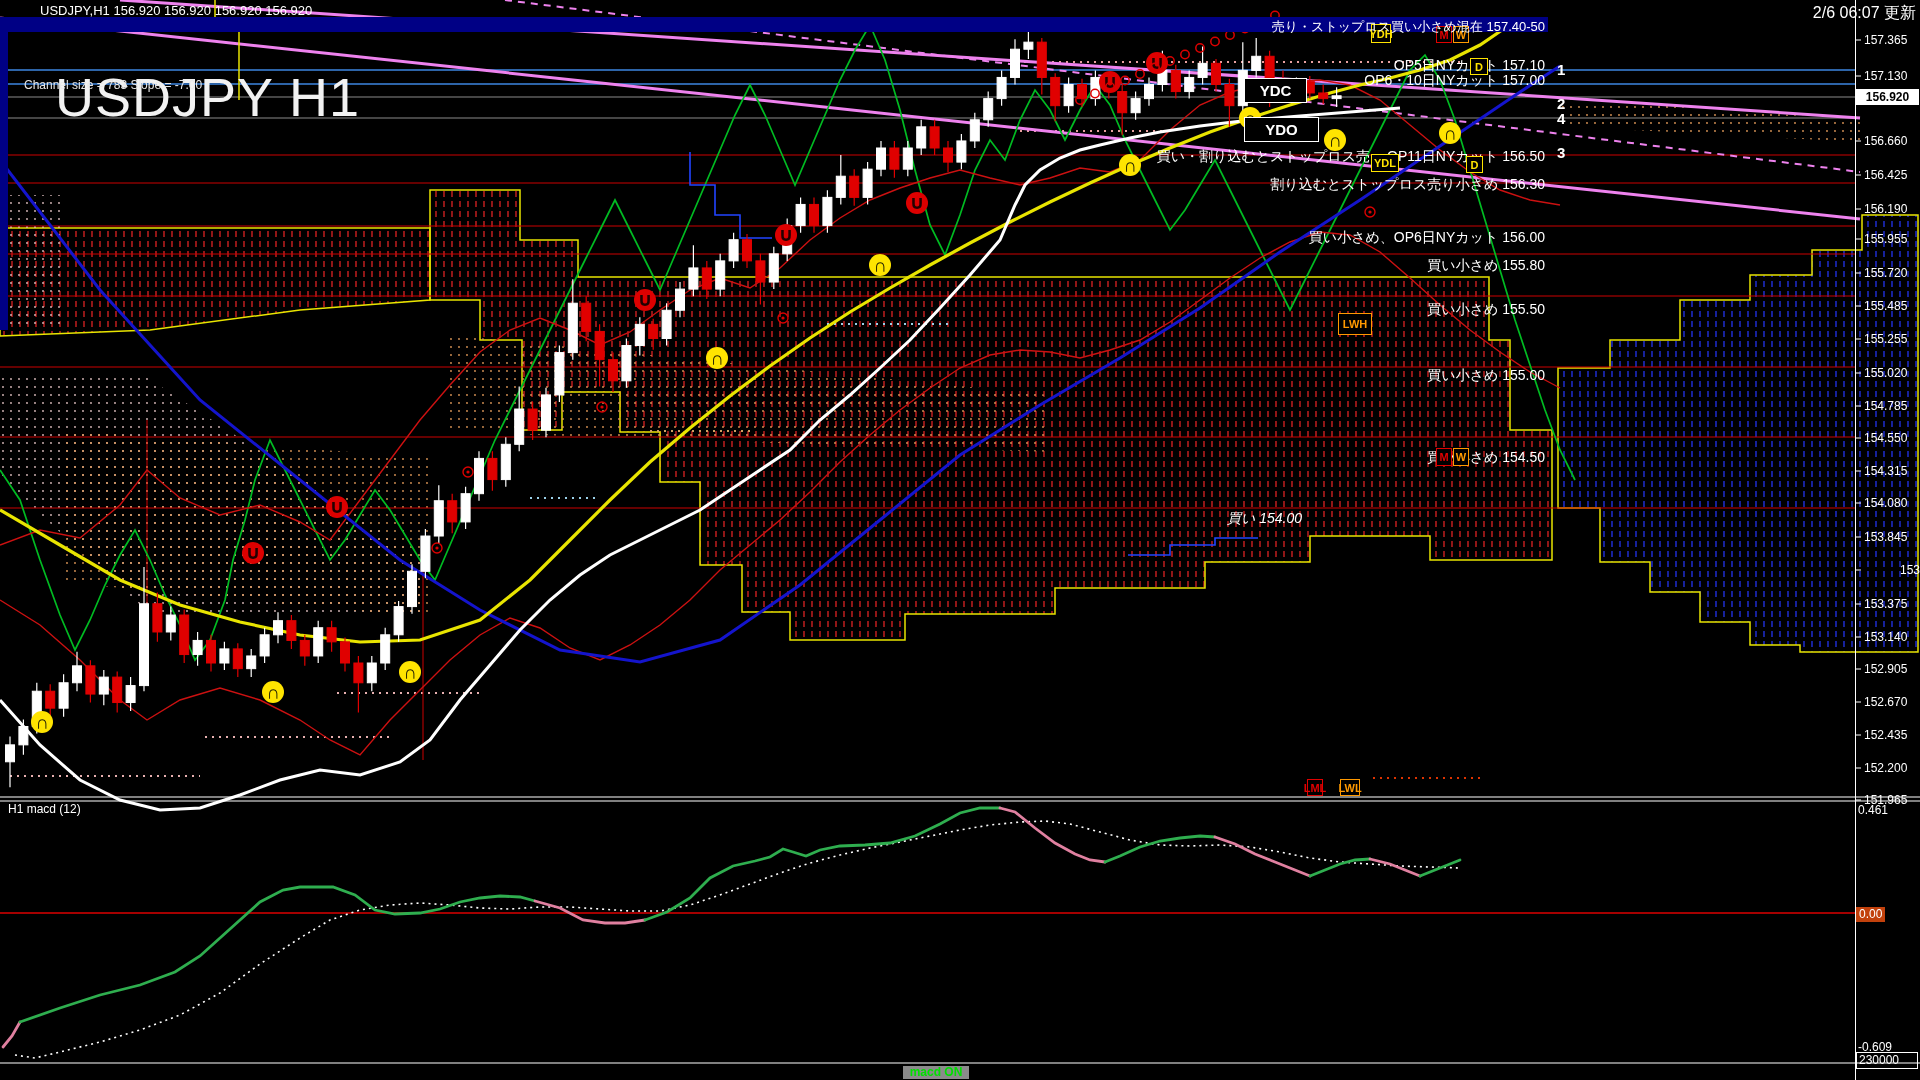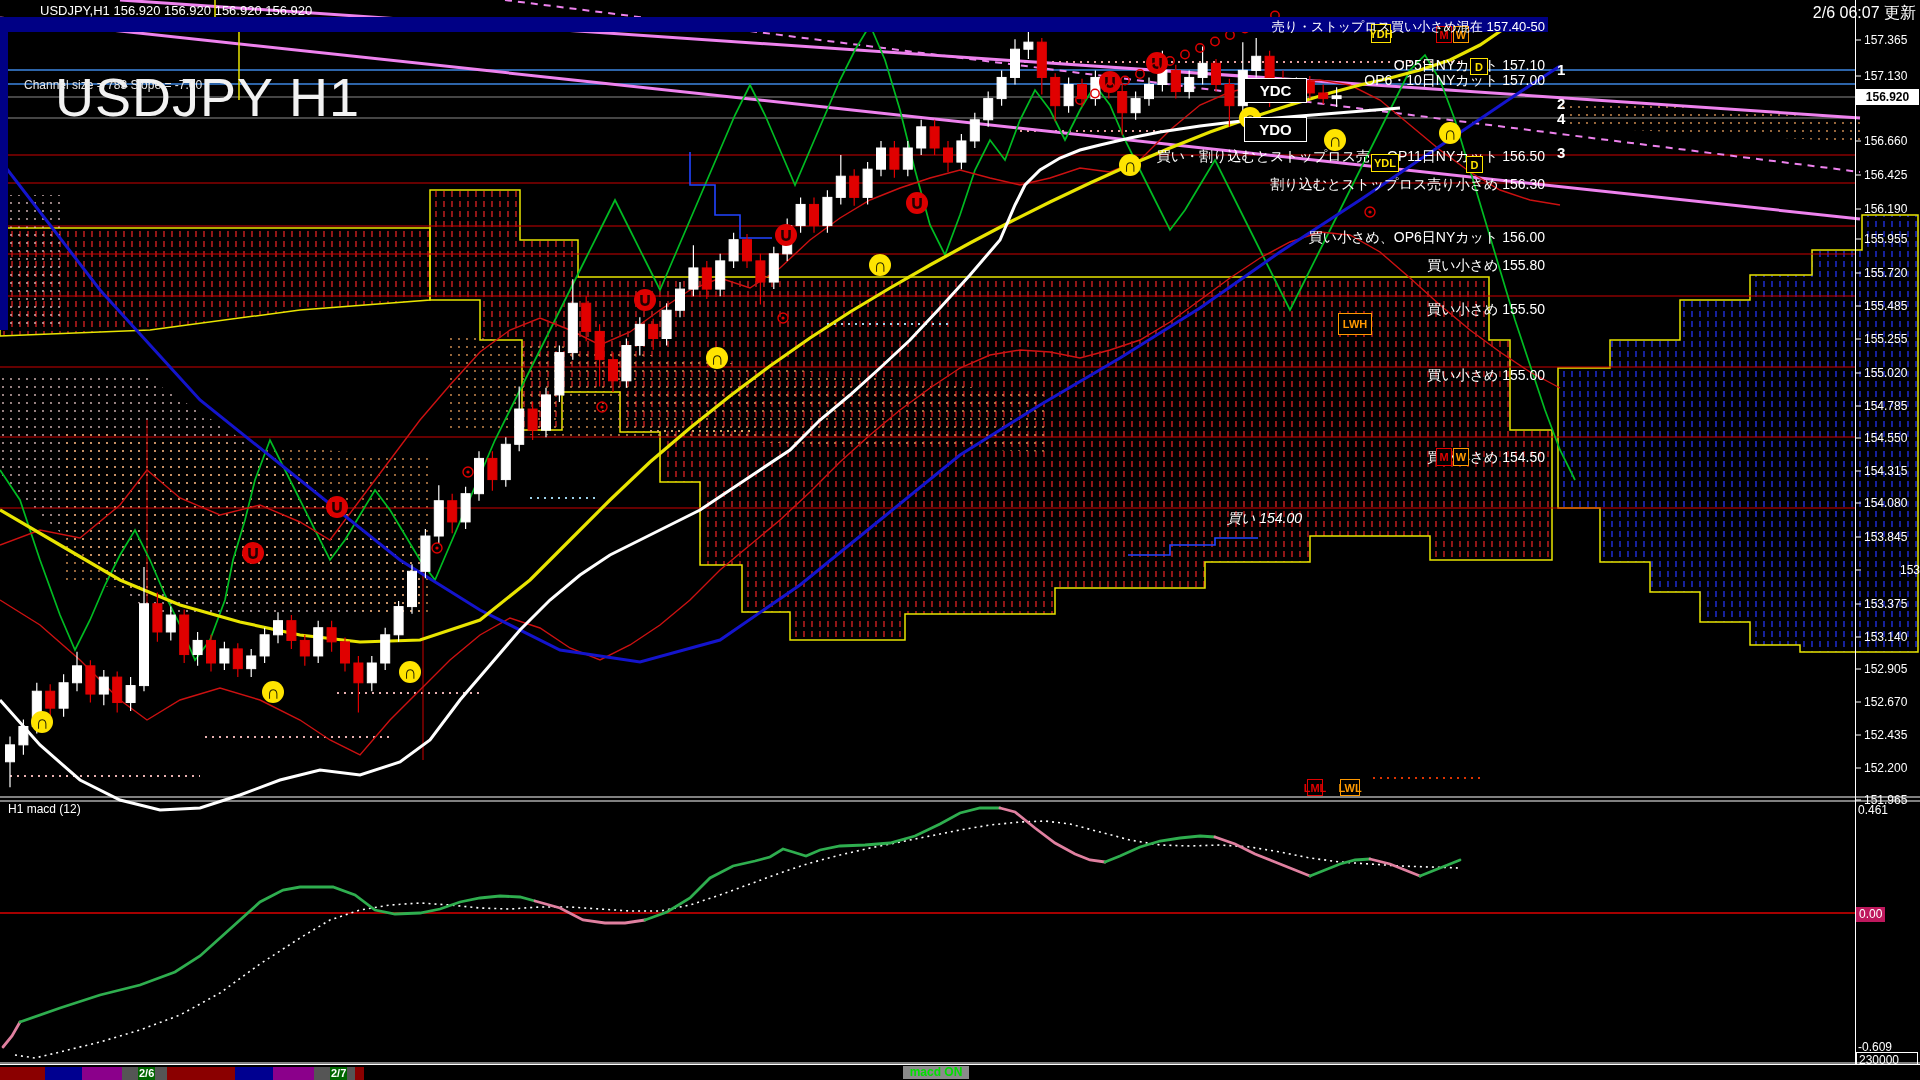--- a/index.html
+++ b/index.html
@@ -16,21 +16,21 @@
   #left-bar{position:absolute;left:0;top:17px;width:8px;height:313px;background:#000085;}
   .anno{position:absolute;font-size:14px;color:#fff;white-space:nowrap;}
   .badge{position:absolute;background:#000;display:flex;align-items:center;justify-content:center;
     font-size:11px;font-weight:bold;box-sizing:border-box;}
   .pivnum{position:absolute;font-size:15px;font-weight:bold;color:#fff;}
   #price-axis{position:absolute;left:1855px;top:0;width:65px;height:1080px;border-left:1px solid #fff;box-sizing:border-box;}
   .plabel{position:absolute;left:8px;font-size:12px;color:#fff;}
   #current-price{position:absolute;left:1856px;top:89px;width:63px;height:16px;background:#fff;color:#000;
     font-size:12px;font-weight:bold;text-align:center;line-height:16px;}
   .maxis{position:absolute;left:1858px;font-size:12px;color:#fff;}
-  #macd-zero{position:absolute;left:1856px;top:907px;background:#be185d;color:#fff;font-size:12px;padding:0 3px;line-height:15px;}
+  #macd-zero{position:absolute;left:1856px;top:907px;background:#c2410c;color:#fff;font-size:12px;padding:0 3px;line-height:15px;}
   #volume-box{position:absolute;left:1856px;top:1052px;width:62px;height:17px;border:1px solid #fff;box-sizing:border-box;
     color:#fff;font-size:12px;text-align:left;line-height:15px;padding-left:2px;}
   #timeline{position:absolute;left:0;top:1064px;width:1920px;height:16px;background:#000;border-top:1px solid #fff;}
   .tseg{position:absolute;top:2px;height:13px;}
   .tlabel{position:absolute;top:2px;font-size:11px;font-weight:bold;color:#fff;background:#006600;padding:0 1px;line-height:13px;}
   #macd-chip{position:absolute;left:903px;top:1066px;width:66px;height:13px;background:#8a8a8a;color:#00e000;
     font-size:12px;font-weight:bold;text-align:center;line-height:13px;}
 </style>
 </head>
 <body>
@@ -416,21 +416,21 @@
       <div class="anno" style="right: 375px; top: 367px;">買い小さめ 155.00</div>
       <div class="anno" style="right: 375px; top: 449px;">買い小さめ 154.50</div>
       <div class="anno" style="right: 618px; top: 510px; font-style: italic;">買い 154.00</div>
     </div>
   <div id="badges">
       <div class="badge" style="left: 1371px; top: 24px; width: 20px; height: 19px; border: 1.5px solid rgb(255, 228, 0); color: rgb(255, 228, 0);">YDH</div>
       <div class="badge" style="left: 1436px; top: 26px; width: 16px; height: 17px; border: 1.5px solid rgb(224, 0, 0); color: rgb(224, 0, 0);">M</div>
       <div class="badge" style="left: 1453px; top: 26px; width: 16px; height: 17px; border: 1.5px solid rgb(255, 153, 0); color: rgb(255, 153, 0);">W</div>
       <div class="badge" style="left: 1470px; top: 58px; width: 18px; height: 17px; border: 1.5px solid rgb(255, 228, 0); color: rgb(255, 228, 0);">D</div>
       <div class="badge" style="left: 1244px; top: 78px; width: 63px; height: 25px; border: 1.5px solid rgb(255, 255, 255); color: rgb(255, 255, 255); font-size: 15px;">YDC</div>
-      <div class="badge" style="left: 1244px; top: 117px; width: 63px; height: 25px; border: 1.5px solid rgb(255, 255, 255); color: rgb(255, 255, 255); font-size: 15px;">YDO</div>
+      <div class="badge" style="left: 1244px; top: 117px; width: 75px; height: 25px; border: 1.5px solid rgb(255, 255, 255); color: rgb(255, 255, 255); font-size: 15px;">YDO</div>
       <div class="badge" style="left: 1371px; top: 154px; width: 28px; height: 18px; border: 1.5px solid rgb(255, 228, 0); color: rgb(255, 228, 0);">YDL</div>
       <div class="badge" style="left: 1466px; top: 156px; width: 17px; height: 17px; border: 1.5px solid rgb(255, 228, 0); color: rgb(255, 228, 0);">D</div>
       <div class="badge" style="left: 1338px; top: 313px; width: 34px; height: 22px; border: 1.5px solid rgb(255, 153, 0); color: rgb(255, 153, 0);">LWH</div>
       <div class="badge" style="left: 1436px; top: 448px; width: 16px; height: 18px; border: 1.5px solid rgb(224, 0, 0); color: rgb(224, 0, 0);">M</div>
       <div class="badge" style="left: 1453px; top: 448px; width: 16px; height: 18px; border: 1.5px solid rgb(255, 153, 0); color: rgb(255, 153, 0);">W</div>
       <div class="badge" style="left: 1307px; top: 779px; width: 16px; height: 17px; border: 1.5px solid rgb(224, 0, 0); color: rgb(224, 0, 0);">LML</div>
       <div class="badge" style="left: 1340px; top: 779px; width: 20px; height: 17px; border: 1.5px solid rgb(255, 153, 0); color: rgb(255, 153, 0);">LWL</div>
     </div>
   <div id="pivots">
       <div class="pivnum" style="left: 1557px; top: 61px;">1</div>
@@ -463,27 +463,14 @@
       <div class="plabel" style="top: 728px;">152.435</div>
       <div class="plabel" style="top: 761px;">152.200</div>
       <div class="plabel" style="top: 793px;">151.965</div>
     </div>
   <div id="current-price">156.920</div>
   <div class="maxis" id="macd-top" style="top: 803px;">0.461</div>
   <div id="macd-zero">0.00</div>
   <div class="maxis" id="macd-bottom" style="top: 1040px;">-0.609</div>
   <div id="volume-box">230000</div>
 
-  <div id="timeline">
-      <div class="tseg" style="left: 0px; width: 45px; background: rgb(139, 0, 0);"></div>
-      <div class="tseg" style="left: 45px; width: 37px; background: rgb(0, 0, 144);"></div>
-      <div class="tseg" style="left: 82px; width: 40px; background: rgb(139, 0, 139);"></div>
-      <div class="tseg" style="left: 122px; width: 45px; background: rgb(85, 85, 85);"></div>
-      <div class="tseg" style="left: 167px; width: 68px; background: rgb(139, 0, 0);"></div>
-      <div class="tseg" style="left: 235px; width: 38px; background: rgb(0, 0, 144);"></div>
-      <div class="tseg" style="left: 273px; width: 41px; background: rgb(139, 0, 139);"></div>
-      <div class="tseg" style="left: 314px; width: 41px; background: rgb(85, 85, 85);"></div>
-      <div class="tseg" style="left: 355px; width: 9px; background: rgb(139, 0, 0);"></div>
-      <div class="tlabel" style="left: 138px;">2/6</div>
-      <div class="tlabel" style="left: 330px;">2/7</div>
-    </div>
   <div id="macd-chip">macd ON</div>
 </div>
 
 </body></html>

